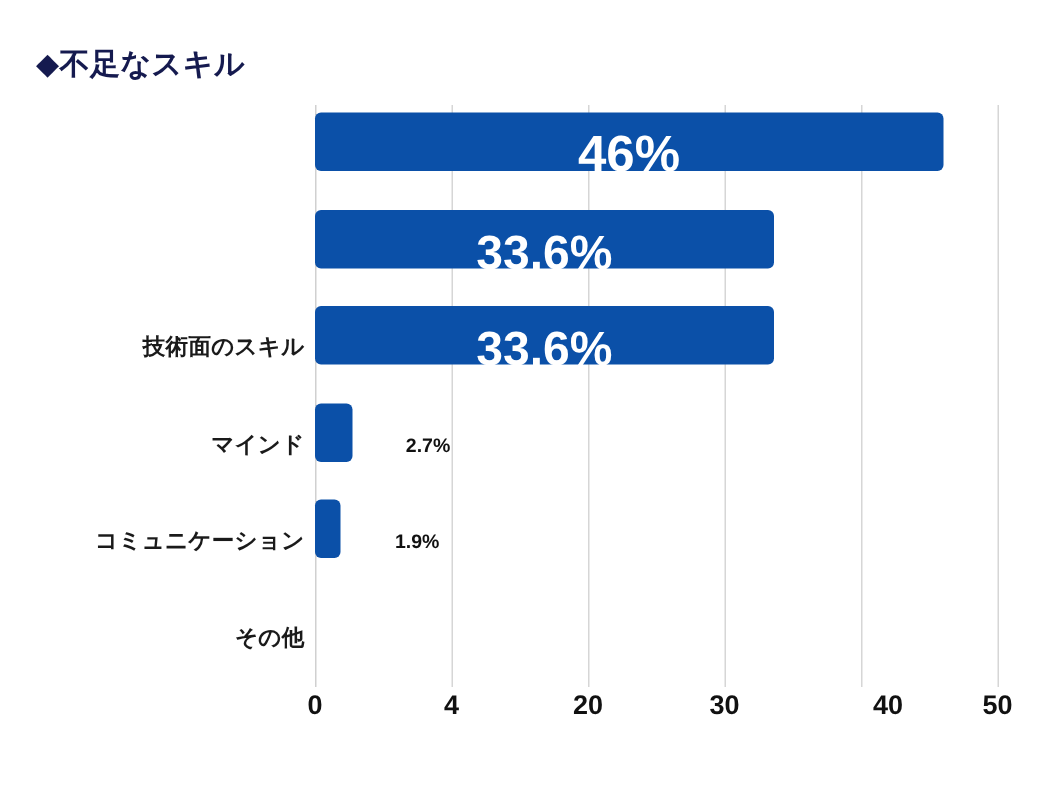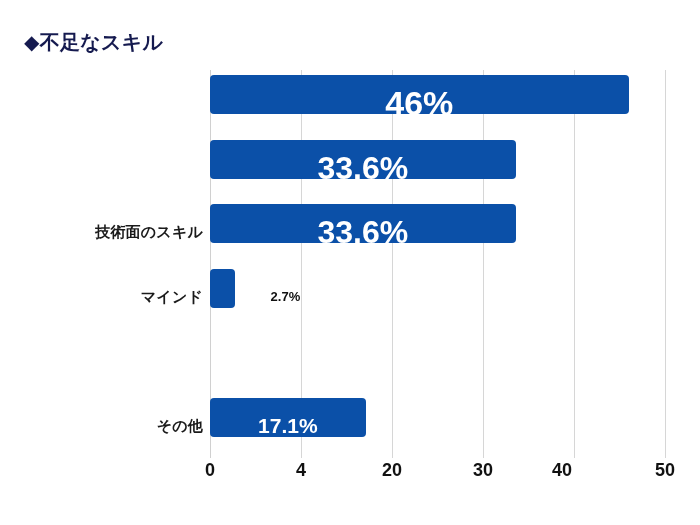--- a/index.html
+++ b/index.html
@@ -163,30 +163,32 @@
         <div class="cat-label">技術面のスキル</div>
         <div class="bar" style="width: 305.76px; background: rgb(11, 80, 168);">
           <div class="bar-value-inside v-lg">33.6%</div>
         </div>
       </div>
       <div class="bar-row" style="top: 264.5px;">
         <div class="cat-label">マインド</div>
         <div class="bar" style="width: 24.57px; background: rgb(11, 80, 168);"></div>
         <div class="bar-value-outside" style="left: 270.57px;">2.7%</div>
       </div>
+      <div class="bar-row" style="top: 329px;">
+        <div class="cat-label">コミュニケーション</div>
+        <div class="bar" style="width: 17.29px; background: rgb(11, 80, 168);"></div>
+        <div class="bar-value-outside" style="left: 263.29px;">1.9%</div>
+      </div>
       <div class="bar-row" style="top: 393.5px;">
         <div class="cat-label">その他</div>
-        <div class="bar" style="width: 155.61px; background: rgb(11, 80, 168);">
-          <div class="bar-value-inside v-md">17.1%</div>
-        </div>
       </div>
     </div>
 
   <div id="x-axis">
       <div class="x-tick" style="left: 210px;">0</div>
       <div class="x-tick" style="left: 301px;">4</div>
       <div class="x-tick" style="left: 392px;">20</div>
       <div class="x-tick" style="left: 483px;">30</div>
-      <div class="x-tick" style="left: 562px;">40</div>
+      <div class="x-tick" style="left: 592px;">40</div>
       <div class="x-tick" style="left: 665px;">50</div>
     </div>
 
 </div>
 
 </body></html>

